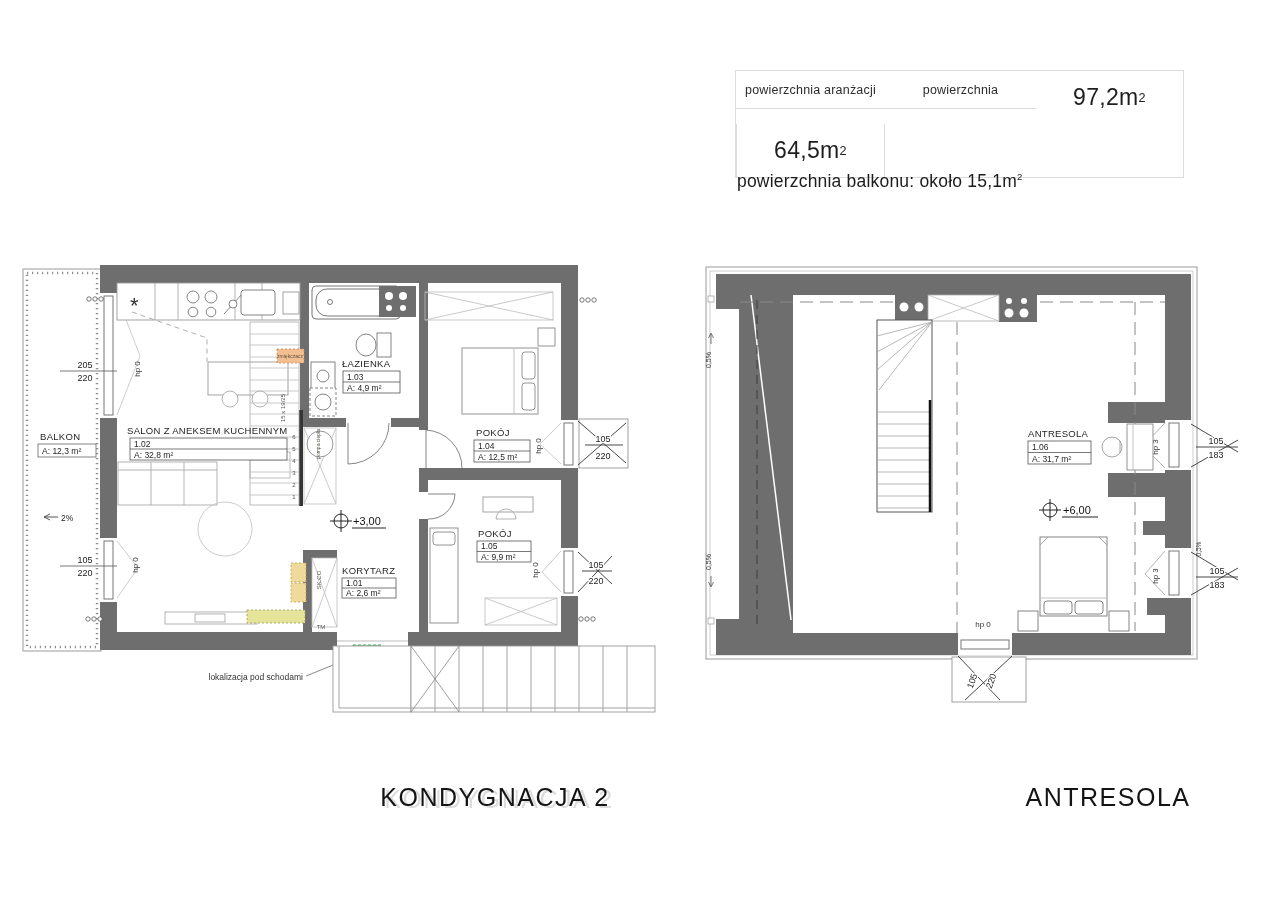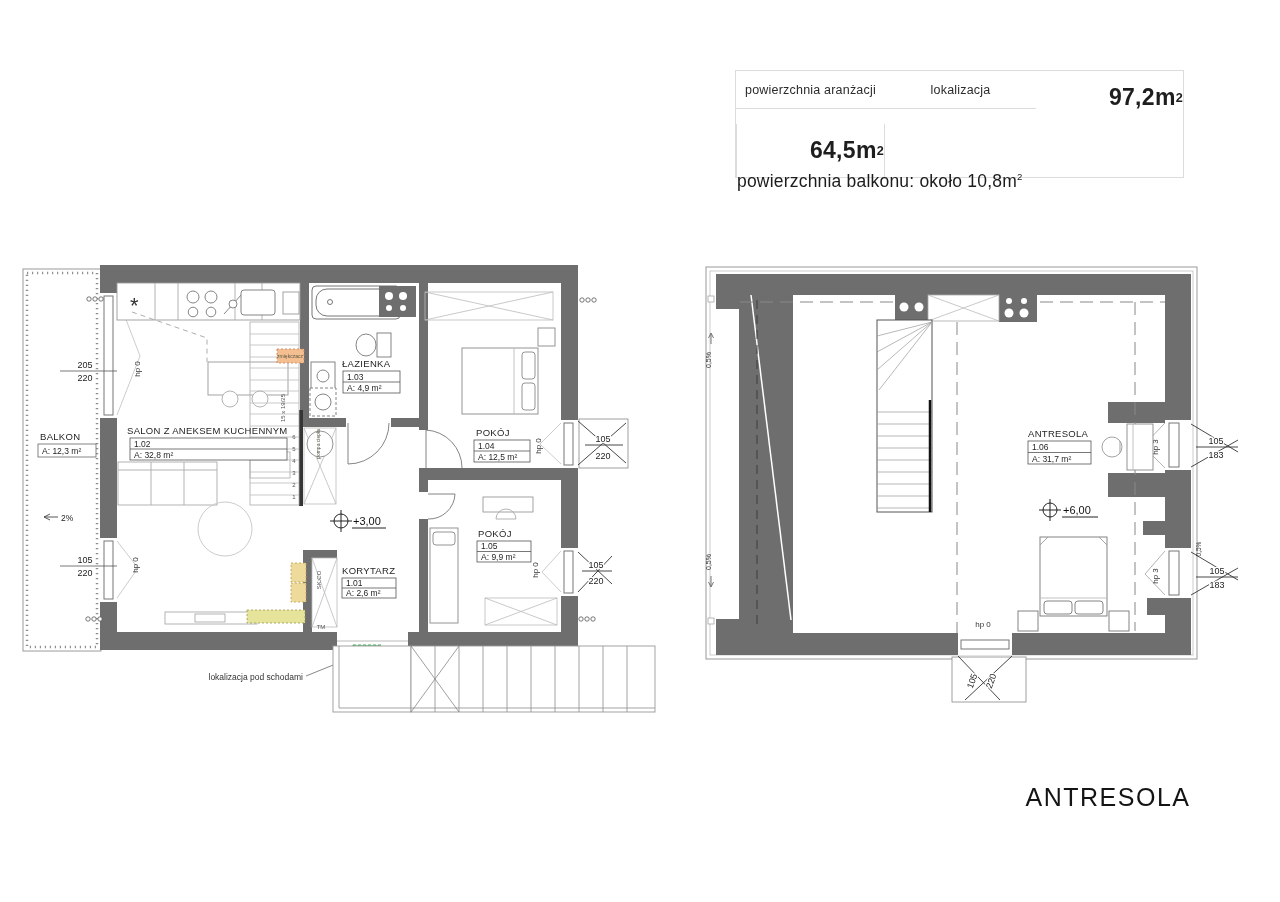--- a/index.html
+++ b/index.html
@@ -3,22 +3,22 @@
 <meta charset="utf-8">
 <style>
   html,body{margin:0;padding:0;background:#fff;}
   .canvas{position:relative;width:1280px;height:902px;background:#fff;
           font-family:"Liberation Sans",sans-serif;overflow:hidden;padding-left:12px;}
   
   .sumtable{position:absolute;left:735px;top:70px;display:grid;
             grid-template-columns:149px 151px 147px;border:1px solid #dcdcdc;background:#fff;}
   .hcell{height:37px;display:flex;align-items:center;justify-content:center;
          font-size:12.5px;color:#2b2b2b;letter-spacing:.2px;}
-  .vcell{height:53px;display:flex;align-items:center;justify-content:flex-end;
-         font-size:23px;color:#1e1e1e;letter-spacing:.3px;font-weight:bold;}
+  .vcell{height:53px;display:flex;align-items:center;justify-content:center;
+         font-size:23px;color:#1e1e1e;letter-spacing:.3px;}
   .c2{border-left:1px solid #dcdcdc;border-right:1px solid #dcdcdc;}
   .hrow{border-bottom:1px solid #dcdcdc;}
   .vcell sup,.note sup{font-size:.55em;vertical-align:super;line-height:0;}
   .note{position:absolute;left:737px;top:171px;font-size:17.5px;color:#1c1c1c;letter-spacing:.2px;}
   .title{position:absolute;top:783px;font-size:25px;letter-spacing:1.5px;color:#141414;
          text-align:center;white-space:nowrap;}
   .ghost{text-shadow:4px 2px 0 rgba(130,130,130,.28);}
   
   svg{position:absolute;}
   svg text{font-family:"Liberation Sans",sans-serif;fill:#333;}
@@ -31,31 +31,31 @@
   .lvl{font-size:11px;fill:#111;}
   .halo{paint-order:stroke;stroke:#fff;stroke-width:2.5px;}
 </style>
 </head>
 <body>
 
 <div class="canvas">
 
   <div class="sumtable">
     <div class="hcell hrow">powierzchnia aranżacji</div>
-    <div class="hcell hrow">lokalizacja</div>
+    <div class="hcell hrow">powierzchnia</div>
     <div class="vcell">
         <span>97,2m</span>
         <sup>2</sup>
       </div>
     <div class="vcell c2">
         <span>64,5m</span>
         <sup>2</sup>
       </div>
   </div>
-  <div class="note"><span>powierzchnia balkonu: około 10,8m</span><sup>2</sup></div>
+  <div class="note"><span>powierzchnia balkonu: około 15,1m</span><sup>2</sup></div>
 
   <svg style="left:0;top:250px" width="680" height="480" viewBox="0 250 680 480">
 
     <g>
       <rect x="23" y="269" width="78" height="382" fill="none" stroke="#9a9a9a" stroke-width="1"></rect>
       <rect x="27" y="273" width="70" height="374" fill="none" stroke="#8f8f8f" stroke-width="2.5" stroke-dasharray="1.2,3.8"></rect>
     </g>
 
     <g fill="#6e6e6e">
       <rect x="100" y="265" width="478" height="18"></rect>
@@ -435,15 +435,16 @@
     <text class="rno" x="1032" y="450">1.06</text>
     <text class="rno" x="1032" y="461.5">A: 31,7 m²</text>
 
     <g stroke="#222" stroke-width="1" fill="none">
       <circle cx="1050" cy="510" r="7"></circle>
       <path d="M1050 499V521 M1039 510H1061 M1062 517H1098"></path>
     </g>
     <text class="lvl" x="1063" y="514">+6,00</text>
   </svg>
 
+  <div class="title ghost" style="left:345px;width:300px;">KONDYGNACJA 2</div>
   <div class="title" style="left:1008px;width:200px;">ANTRESOLA</div>
 
 </div>
 
 </body></html>

